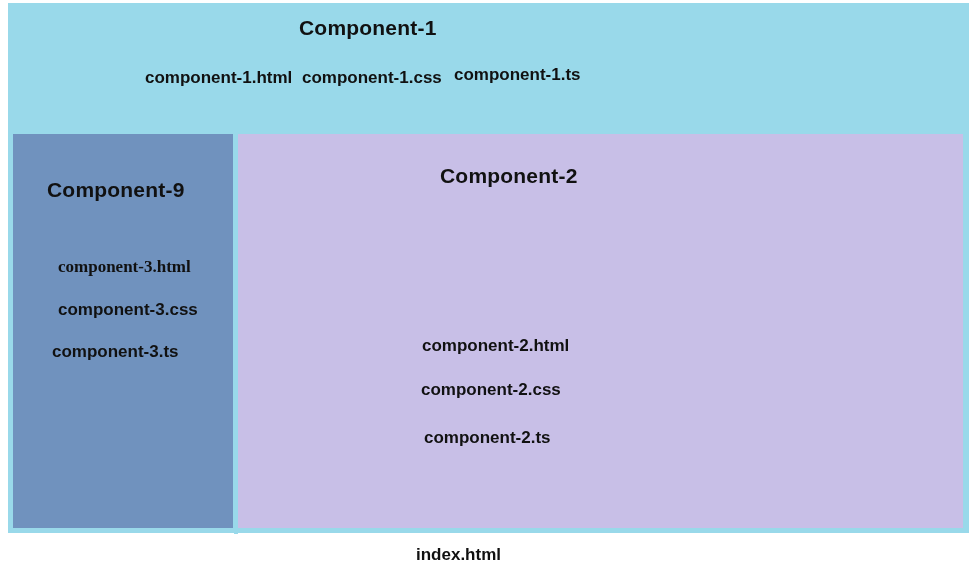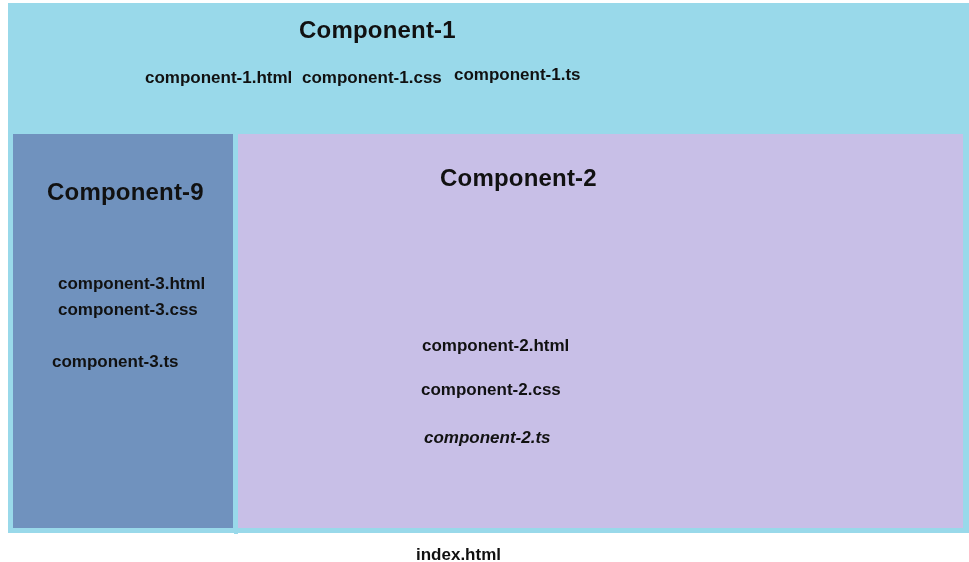--- a/index.html
+++ b/index.html
@@ -3,39 +3,39 @@
   <meta charset="utf-8">
   <style>
     html, body { margin: 0; padding: 0; background: #ffffff; }
     body { width: 969px; height: 562px; position: relative; overflow: hidden;
            font-family: "Liberation Sans", "DejaVu Sans", sans-serif; color: #111; }
     .abs { position: absolute; }
     .outer { left: 8px; top: 3px; width: 961px; height: 530px; background: #99d9ea; }
     .notch { left: 234px; top: 528px; width: 4px; height: 6px; background: #99d9ea; }
     .c3 { left: 13px; top: 134px; width: 220px; height: 394px; background: #7092be; }
     .c2 { left: 238px; top: 134px; width: 725px; height: 394px; background: #c8bfe7; }
-    .title { font-weight: bold; font-size: 24px; white-space: nowrap; letter-spacing: 0.2px; }
+    .title { font-weight: bold; font-size: 21px; white-space: nowrap; letter-spacing: 0.2px; }
     .file { font-weight: bold; font-size: 17px; white-space: nowrap; }
   </style>
 </head>
 <body>
 
 <div class="abs outer"></div>
 <div class="abs notch"></div>
 
 <div class="abs title" style="left:299px; top:16px;">Component-1</div>
 <div class="abs file" style="left:145px; top:68px;">component-1.html</div>
 <div class="abs file" style="left:302px; top:68px;text-align:center;">component-1.css</div>
 <div class="abs file" style="left:454px; top:65px;">component-1.ts</div>
 
 <div class="abs c3"></div>
 <div class="abs title" style="left:47px; top:178px;">Component-9</div>
-<div class="abs file" style="left:58px; top:274px;">component-3.html</div>
+<div class="abs file" style="left:58px; top:257px;font-family:Liberation Serif, serif;">component-3.html</div>
 <div class="abs file" style="left:58px; top:300px;">component-3.css</div>
-<div class="abs file" style="left:52px; top:352px;">component-3.ts</div>
+<div class="abs file" style="left:52px; top:342px;">component-3.ts</div>
 
 <div class="abs c2"></div>
 <div class="abs title" style="left:440px; top:164px;">Component-2</div>
 <div class="abs file" style="left:422px; top:336px;">component-2.html</div>
 <div class="abs file" style="left:421px; top:380px;">component-2.css</div>
-<div class="abs file" style="left:424px; top:428px;font-style:italic;">component-2.ts</div>
+<div class="abs file" style="left:424px; top:428px;">component-2.ts</div>
 
 <div class="abs file" style="left:392px; top:545px;margin-left:24px;">index.html</div>
 
 </body></html>

